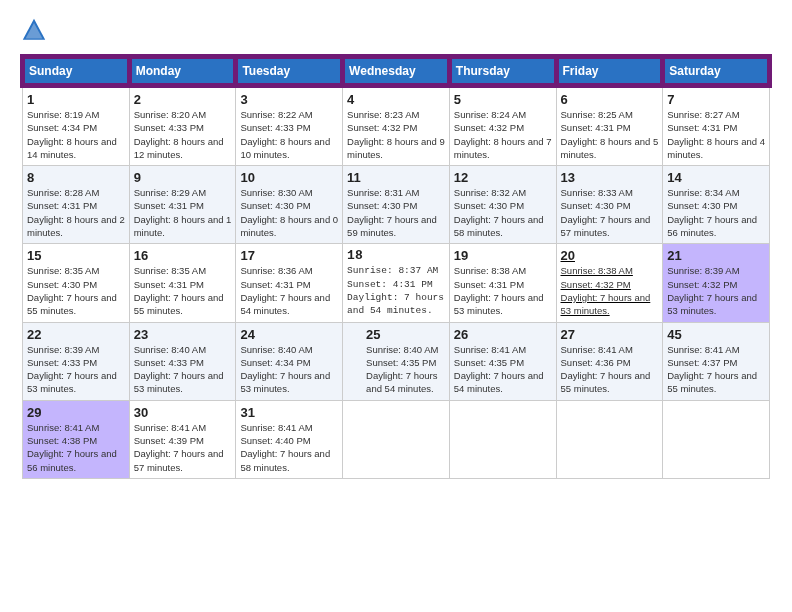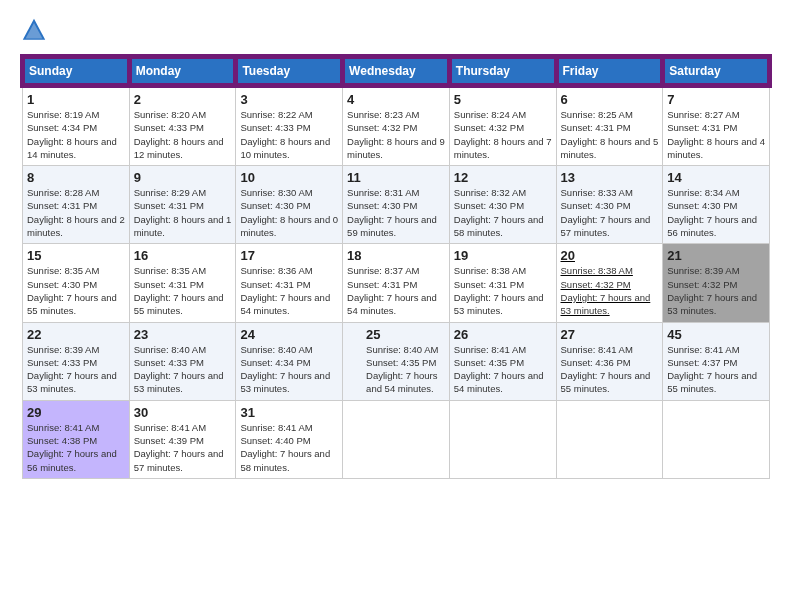--- a/index.html
+++ b/index.html
@@ -196,33 +196,33 @@
             <div class="day-info">Sunrise: 8:35 AM<br>Sunset: 4:30 PM<br>Daylight: 7 hours and 55 minutes.</div>
           </td>
           <td style="background: rgb(255, 255, 255);">
             <span class="day-number">16</span>
             <div class="day-info">Sunrise: 8:35 AM<br>Sunset: 4:31 PM<br>Daylight: 7 hours and 55 minutes.</div>
           </td>
           <td style="background: rgb(255, 255, 255);">
             <span class="day-number">17</span>
             <div class="day-info">Sunrise: 8:36 AM<br>Sunset: 4:31 PM<br>Daylight: 7 hours and 54 minutes.</div>
           </td>
-          <td style="background: rgb(255, 255, 255);">
+          <td style="background: rgb(255, 255, 255); font-family: Liberation Mono, monospace;">
             <span class="day-number">18</span>
             <div class="day-info">Sunrise: 8:37 AM<br>Sunset: 4:31 PM<br>Daylight: 7 hours and 54 minutes.</div>
           </td>
           <td style="background: rgb(255, 255, 255);">
             <span class="day-number">19</span>
             <div class="day-info">Sunrise: 8:38 AM<br>Sunset: 4:31 PM<br>Daylight: 7 hours and 53 minutes.</div>
           </td>
           <td style="background: rgb(255, 255, 255); text-decoration: underline;">
             <span class="day-number">20</span>
             <div class="day-info">Sunrise: 8:38 AM<br>Sunset: 4:32 PM<br>Daylight: 7 hours and 53 minutes.</div>
           </td>
-          <td style="background: #a3a3a3;">
+          <td style="background: #c4b5fd;">
             <span class="day-number">21</span>
             <div class="day-info">Sunrise: 8:39 AM<br>Sunset: 4:32 PM<br>Daylight: 7 hours and 53 minutes.</div>
           </td>
         </tr>
         <tr>
           <td style="background: rgb(240, 244, 250);">
             <span class="day-number">22</span>
             <div class="day-info">Sunrise: 8:39 AM<br>Sunset: 4:33 PM<br>Daylight: 7 hours and 53 minutes.</div>
           </td>
           <td style="background: rgb(240, 244, 250);">

